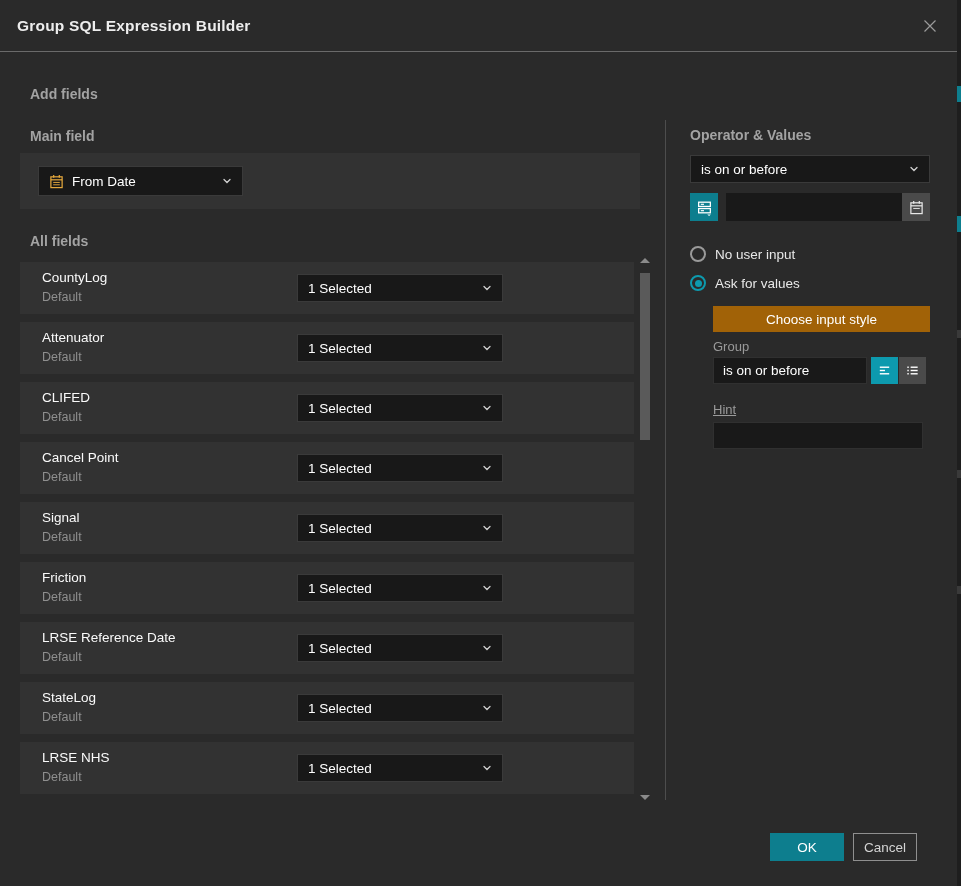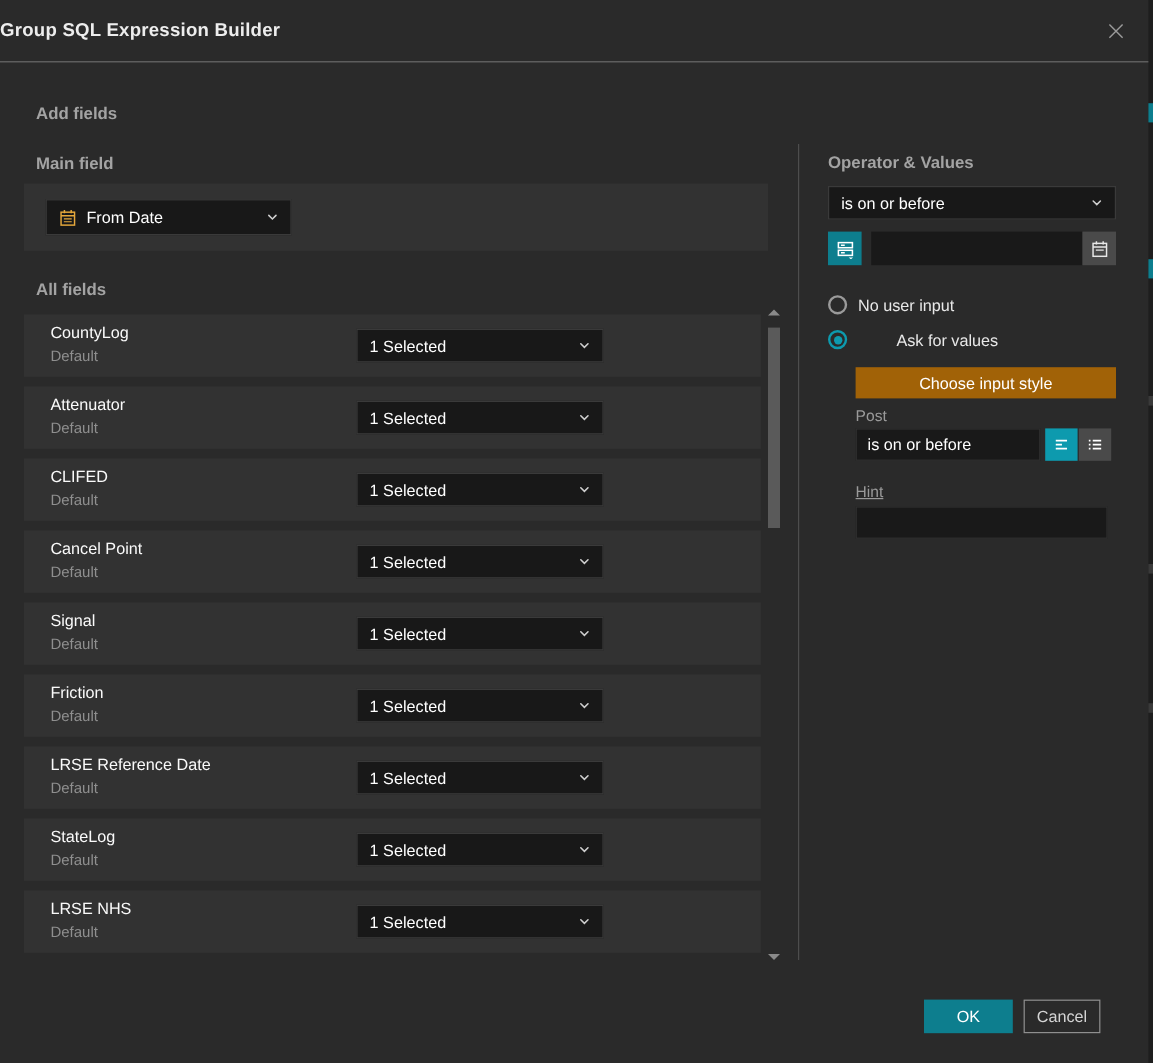--- a/index.html
+++ b/index.html
@@ -8,21 +8,21 @@
     background:#2a2a2a;
     font-family:"Liberation Sans", sans-serif;
     -webkit-font-smoothing:antialiased;
   }
   .dialog{position:absolute;inset:0;background:#2a2a2a;}
 
   
   .header{
     position:absolute;top:0;left:0;right:0;height:52px;
     border-bottom:1px solid #6a6a6a;
-    display:flex;align-items:center;box-sizing:border-box;
+    display:flex;align-items:center;padding-left:17px;box-sizing:border-box;
   }
   .title{font-size:15.5px;font-weight:700;color:#ededed;letter-spacing:.2px;}
   .close-btn{
     position:absolute;right:20px;top:15px;width:22px;height:22px;
     display:flex;align-items:center;justify-content:center;cursor:pointer;color:#9a9a9a;
   }
 
   
   .sec-heading{position:absolute;font-size:14px;font-weight:700;color:#a3a3a3;}
   #add-fields-heading{left:30px;top:86px;}
@@ -80,21 +80,21 @@
     width:28px;height:28px;background:#0d7e8e;display:flex;align-items:center;
     justify-content:center;margin-right:8px;cursor:pointer;flex:0 0 auto;
   }
   .value-input{width:176px;height:28px;border:none;}
   .calgrey-btn{
     width:28px;height:28px;background:#4a4a4a;display:flex;align-items:center;
     justify-content:center;cursor:pointer;color:#e8e8e8;flex:0 0 auto;
   }
   .radio-row{display:flex;align-items:center;cursor:pointer;}
   .radio-row.first{margin-top:25px;}
-  .radio-row.second{margin-top:13px;gap:32px;}
+  .radio-row.second{margin-top:13px;}
   .radio-circle{
     width:12px;height:12px;border-radius:50%;border:2px solid #9a9a9a;
     display:flex;align-items:center;justify-content:center;flex:0 0 auto;
   }
   .radio-row.selected .radio-circle{border-color:#0d9aae;}
   .radio-dot{width:7px;height:7px;border-radius:50%;background:transparent;}
   .radio-row.selected .radio-dot{background:#0d9aae;}
   .radio-label{margin-left:9px;font-size:13.5px;color:#e8e8e8;}
 
   .indent{margin-left:23px;width:217px;}
@@ -343,21 +343,21 @@
         <span class="radio-circle">
             <span class="radio-dot"></span>
           </span>
         <span class="radio-label">Ask for values</span>
       </div>
     </div>
 
     <div class="indent">
       <div class="choose-btn">Choose input style</div>
 
-      <div class="small-label">Post</div>
+      <div class="small-label">Group</div>
       <div class="label-row">
         <input class="txt-input label-input" value="is on or before" style="">
         <div class="mini-btn teal">
           <svg width="15" height="15" viewBox="0 0 16 16" stroke="#ffffff" stroke-width="1.5">
             <line x1="3" y1="4.5" x2="13" y2="4.5"></line>
             <line x1="3" y1="8" x2="8.5" y2="8"></line>
             <line x1="3" y1="11.5" x2="13" y2="11.5"></line>
           </svg>
         </div>
         <div class="mini-btn grey">

